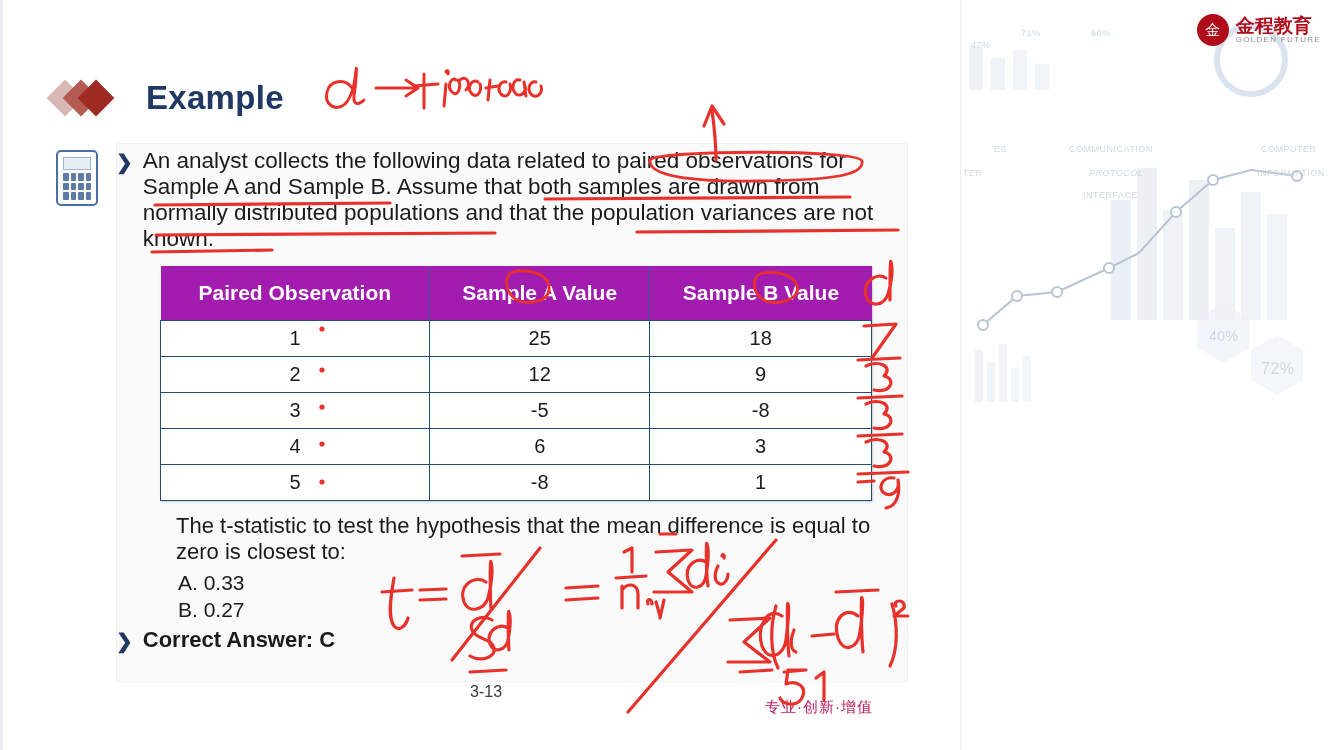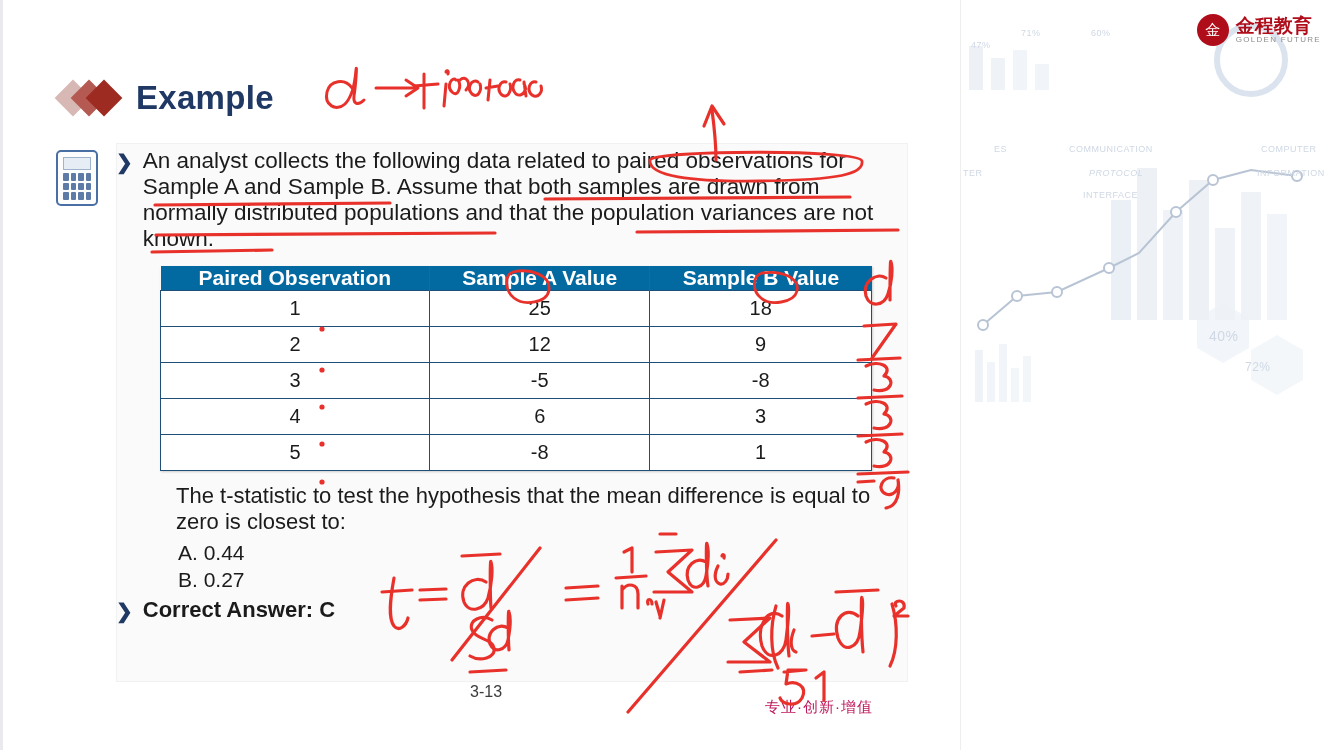--- a/index.html
+++ b/index.html
@@ -28,24 +28,24 @@
     overflow: hidden;
   }
   .slide-border-left {
     position: absolute;
     left: 0; top: 0; bottom: 0; width: 3px;
     background: #e9e9ee;
   }
   
   #title-row {
     position: absolute;
-    left: 60px; top: 78px;
+    left: 52px; top: 78px;
     display: flex;
     align-items: center;
-    gap: 14px;
+    gap: 32px;
   }
   .diamond-group {
     position: relative;
     width: 62px; height: 40px;
   }
   .diamond {
     position: absolute;
     width: 26px; height: 26px;
     transform: rotate(45deg);
     top: 7px;
@@ -113,25 +113,25 @@
   }
   
   #data-table {
     margin-top: 14px;
     margin-left: 44px;
     border-collapse: collapse;
     width: 712px;
     box-shadow: 1px 1px 2px rgba(0,0,0,.18);
   }
   #data-table th {
-    background: #0369a1;
+    background: #a21caf;
     color: #ffffff;
     font-size: 21px;
     font-weight: bold;
-    padding: 0 6px;
+    padding: 15px 6px;
     text-align: center;
     border-right: 1px solid #355f8a;
   }
   #data-table th:last-child { border-right: none; }
   #data-table td {
     font-size: 20px;
     color: #1b1b1b;
     text-align: center;
     padding: 6px 6px;
     border: 1px solid #1f4e79;
@@ -329,21 +329,21 @@
             <td>5</td>
             <td>-8</td>
             <td>1</td>
           </tr>
         </tbody>
       </table>
 
       <div id="question">The t-statistic to test the hypothesis that the mean difference is equal to zero is closest to:</div>
 
       <div id="options">
-        <div>A. 0.44</div>
+        <div>A. 0.33</div>
         <div>B. 0.27</div>
       </div>
 
       <div id="answer-row">
         <span class="chev">❯</span>
         <span id="answer-text">Correct Answer: C</span>
       </div>
     </div>
 
     <div id="page-number">3-13</div>
@@ -497,21 +497,21 @@
       <div class="faint" style="left:60px; top:28px;">71%</div>
       <div class="faint" style="left:130px; top:28px;">60%</div>
       <div class="faint" style="left:108px; top:144px;">COMMUNICATION</div>
       <div class="faint" style="left:128px; top:168px;font-style:italic;">PROTOCOL</div>
       <div class="faint" style="left:122px; top:190px;">INTERFACE</div>
       <div class="faint" style="left:300px; top:144px;">COMPUTER</div>
       <div class="faint" style="left:296px; top:168px;">INFORMATION</div>
       <div class="faint" style="left:2px; top:144px;margin-left:31px;">ES</div>
       <div class="faint" style="left:2px; top:168px;">TER</div>
       <div class="faint" style="left:248px; top:328px; font-size:14px;">40%</div>
-      <div class="faint" style="left:284px; top:360px; font-size:12px;">72%</div>
+      <div class="faint" style="left:300px; top:360px; font-size:16px;">72%</div>
 
       <div id="logo">
         <div class="seal">金</div>
         <div>
           <div class="cn">金程教育</div>
           <div class="en">GOLDEN FUTURE</div>
         </div>
       </div>
     </div>
 

